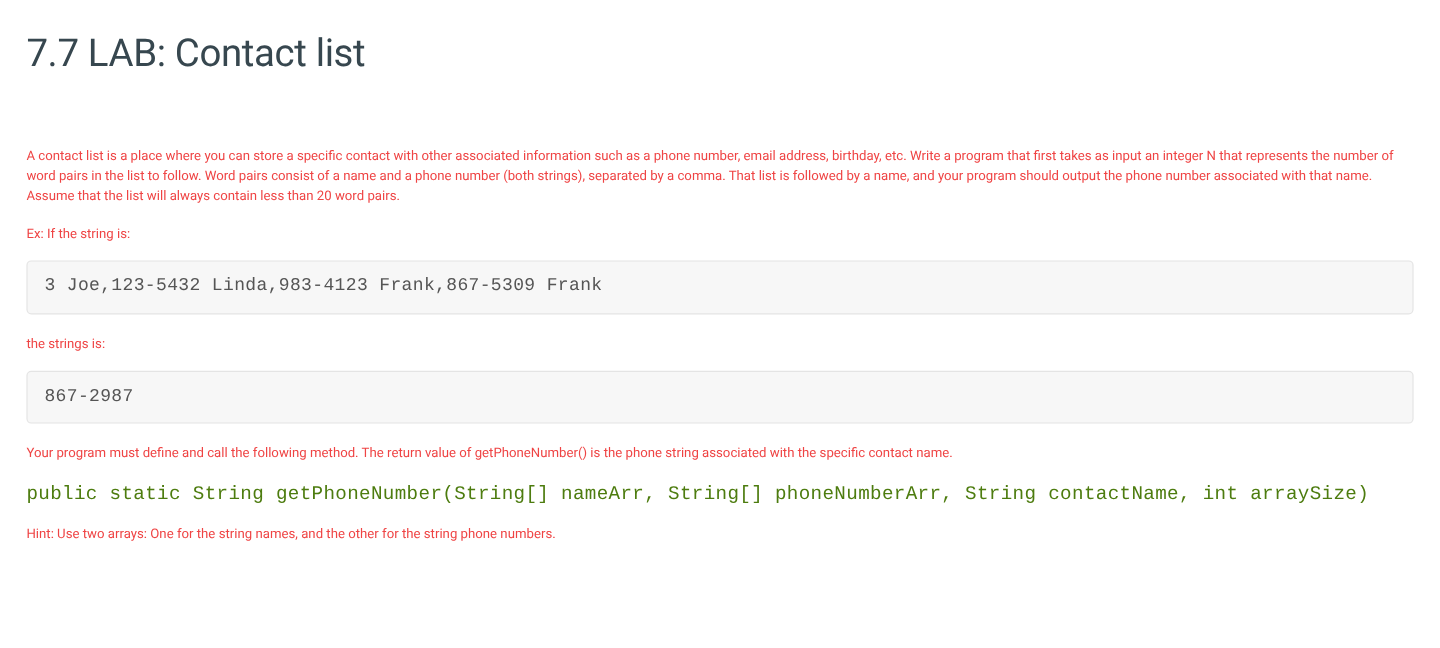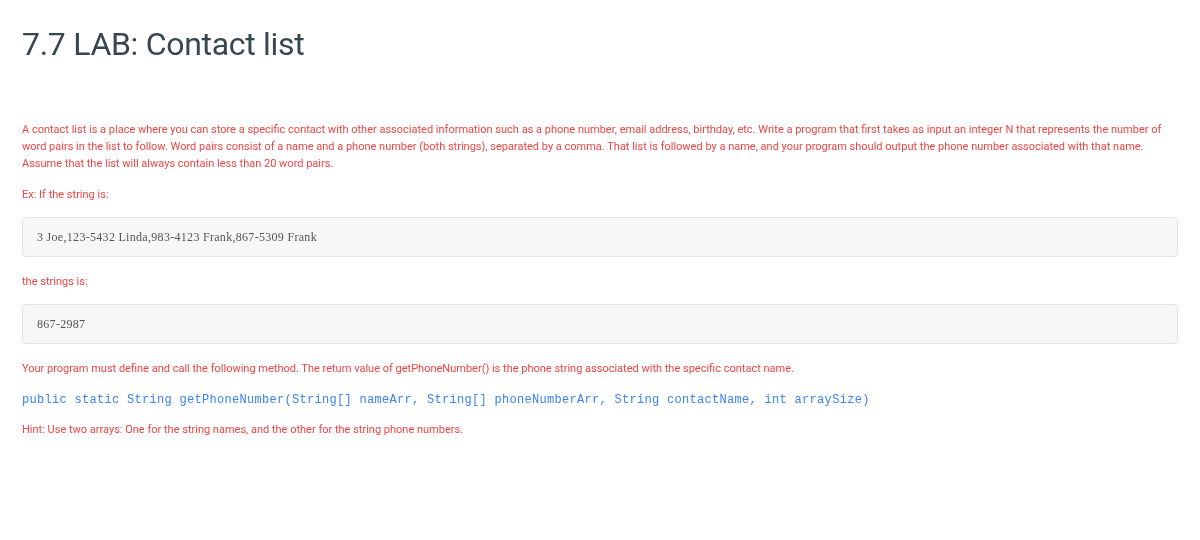--- a/index.html
+++ b/index.html
@@ -28,32 +28,32 @@
       color: #ef4444;
       margin-bottom: 14px;
       font-weight: 400;
       line-height: 1.55;
     }
     .code-block {
       background: #f7f7f7;
       border: 1px solid #e4e4e4;
       border-radius: 4px;
       padding: 10px 14px;
-      font-family: Liberation Serif, serif;
-      font-size: 12px;
+      font-family: Liberation Mono, monospace;
+      font-size: 15px;
       color: #555;
       margin-bottom: 16px;
       letter-spacing: 0.3px;
       white-space: pre;
       overflow-x: auto;
     }
     .inline-code {
       font-family: "Courier New", Courier, monospace;
-      font-size: 12px;
-      color: #3b82f6;
+      font-size: 16px;
+      color: #4d7c0f;
       letter-spacing: 0.3px;
       display: block;
       margin-bottom: 12px;
       white-space: pre;
     }
   </style>
 </head>
 <body>
 
 <h1 class="title">7.7 LAB: Contact list</h1>

